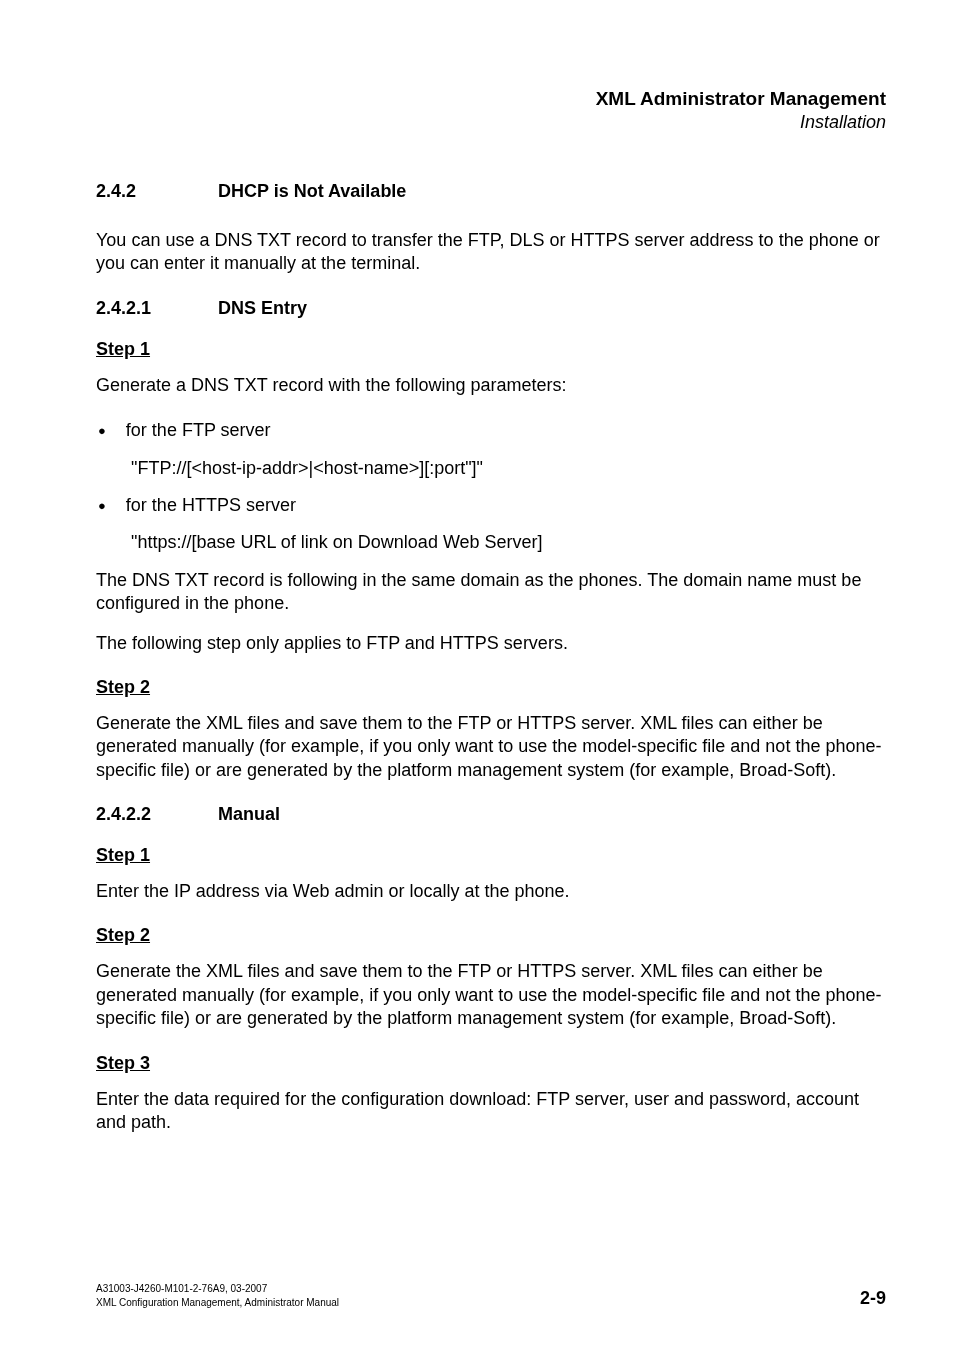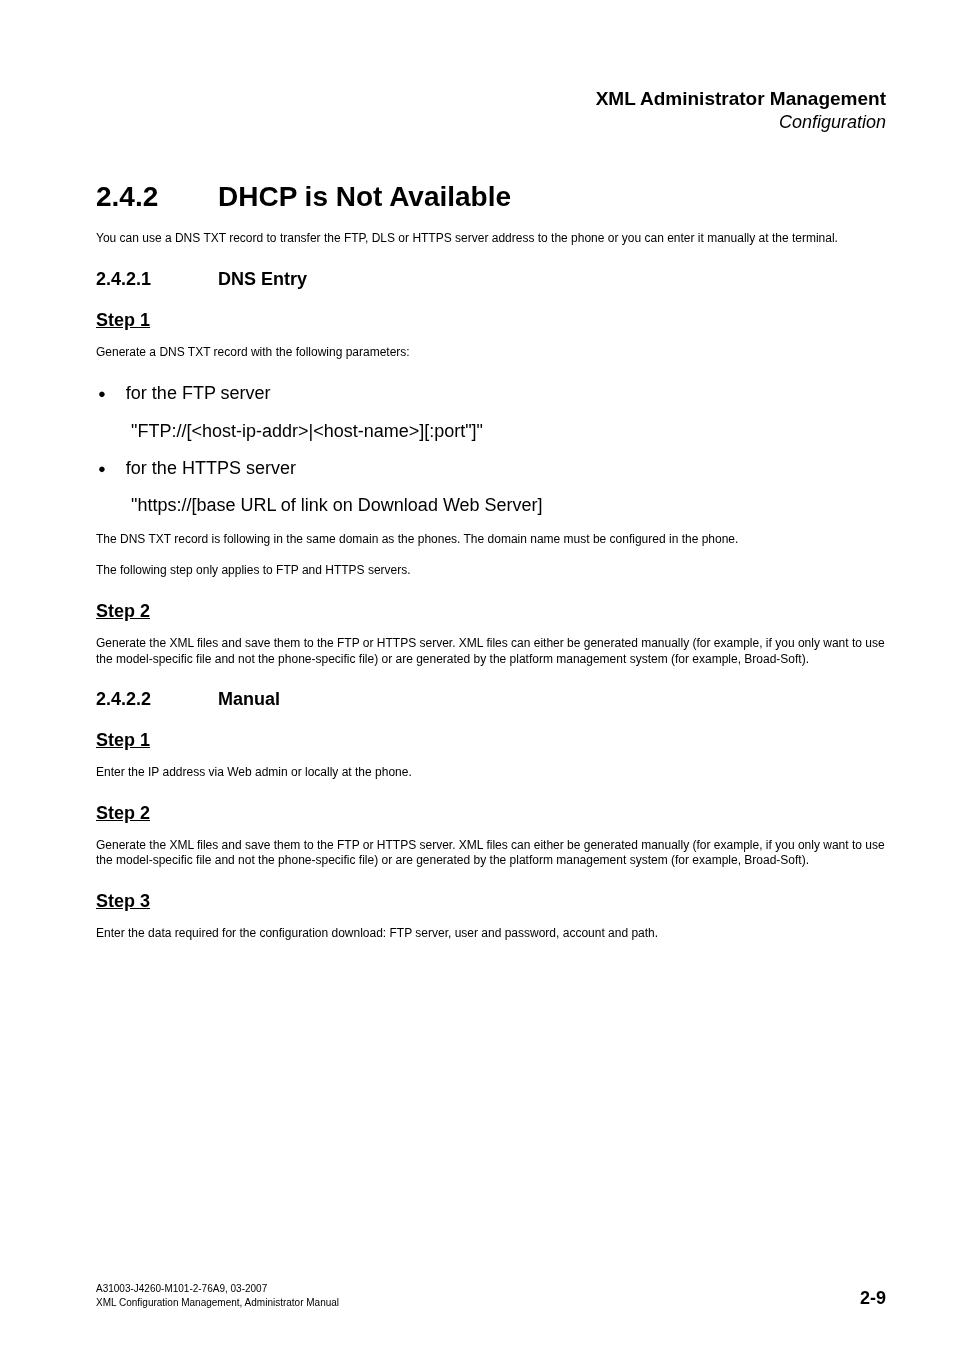--- a/index.html
+++ b/index.html
@@ -24,29 +24,29 @@
       font-weight: bold;
       font-size: 19px;
       margin-bottom: 2px;
     }
     .header-subtitle {
       font-style: italic;
       font-size: 18px;
     }
     .section-heading {
       font-weight: bold;
-      font-size: 28px;
-      margin-bottom: 18px;
+      font-size: 18px;
+      margin-bottom: 27px;
     }
     .section-number {
       display: inline-block;
       width: 122px;
     }
     .body-text {
-      font-size: 12px;
+      font-size: 18px;
       line-height: 1.3;
       margin-bottom: 22px;
     }
     .subsection-heading {
       font-weight: bold;
       font-size: 18px;
       margin-bottom: 20px;
       margin-top: 8px;
     }
     .subsection-number {
@@ -97,21 +97,21 @@
     .footer-right {
       font-size: 18px;
       font-weight: bold;
     }
   </style>
 </head>
 <body>
 
 <div class="header-right">
   <div class="header-title">XML Administrator Management</div>
-  <div class="header-subtitle">Configuration</div>
+  <div class="header-subtitle">Installation</div>
 </div>
 
 <h2 class="section-heading">
   <span class="section-number">2.4.2</span><span>DHCP is Not Available</span>
 </h2>
 
 <p class="body-text">You can use a DNS TXT record to transfer the FTP, DLS or HTTPS server address to the phone or you can enter it manually at the terminal.</p>
 
 <h3 class="subsection-heading">
   <span class="subsection-number">2.4.2.1</span><span>DNS Entry</span>

